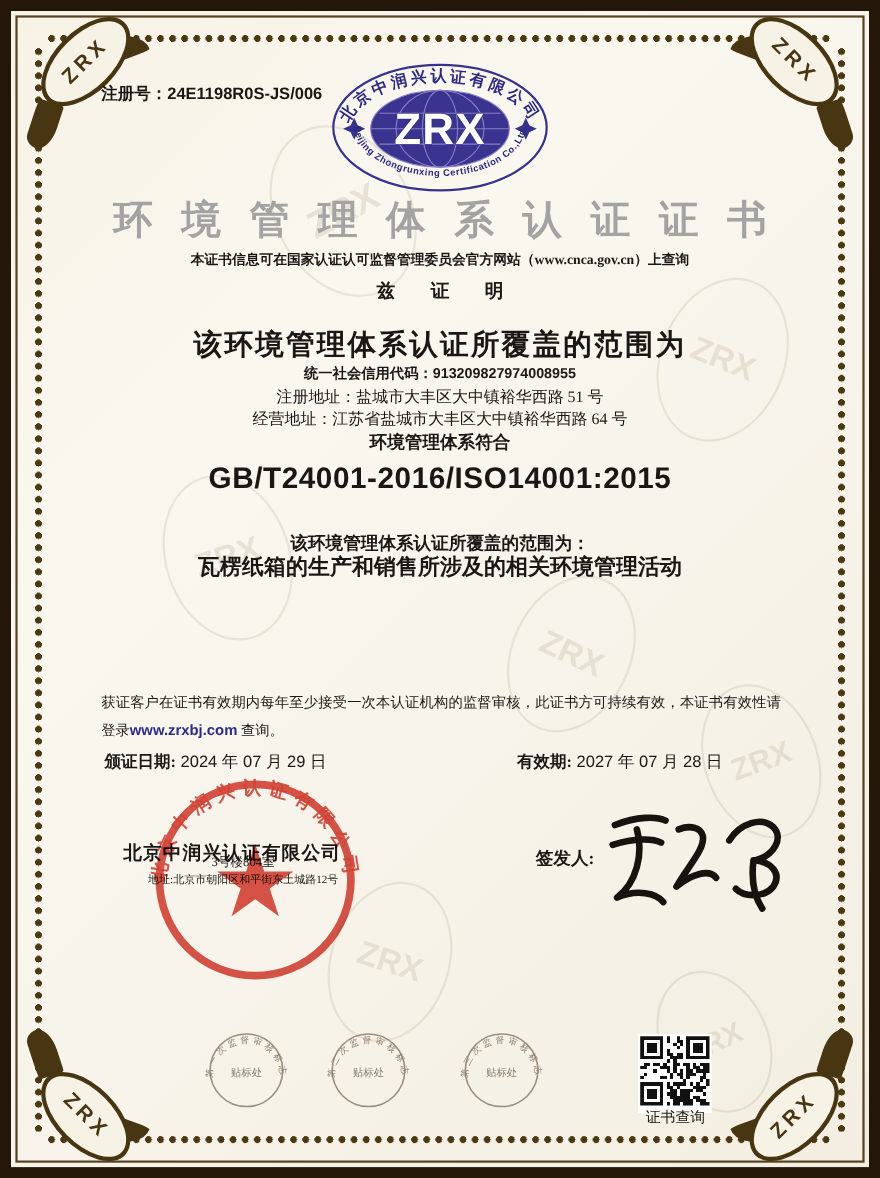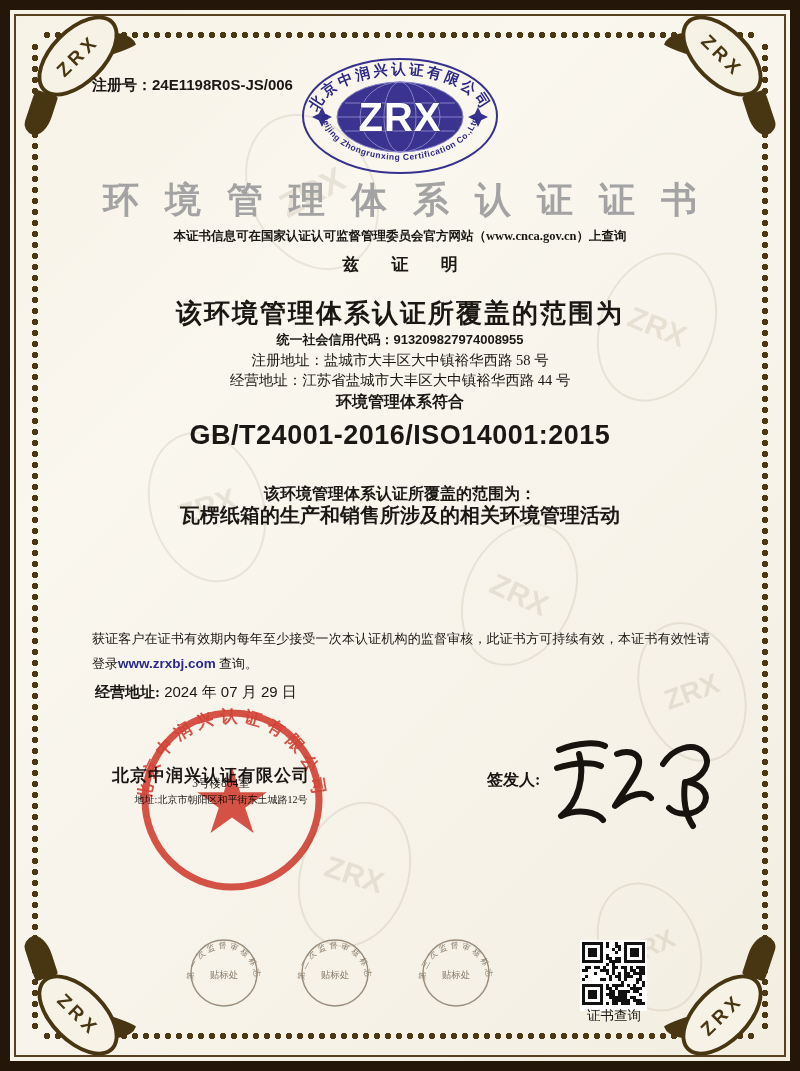--- a/index.html
+++ b/index.html
@@ -148,33 +148,34 @@
       </text>
     </svg>
   </div>
 
   <div class="abs ctr title sans">环境管理体系认证证书</div>
   <div class="abs ctr hereby">兹 证 明</div>
   <div class="abs ctr subtitle">本证书信息可在国家认证认可监督管理委员会官方网站（www.cnca.gov.cn）上查询</div>
 
   <div class="abs ctr company sans">该环境管理体系认证所覆盖的范围为</div>
   <div class="abs ctr credit sans"><span>统一社会信用代码：</span><span>913209827974008955</span></div>
-  <div class="abs ctr addr1"><span>注册地址：</span><span>盐城市大丰区大中镇裕华西路 58 号</span></div>
-  <div class="abs ctr addr2"><span>经营地址：</span><span>江苏省盐城市大丰区大中镇裕华西路 44 号</span></div>
+  <div class="abs ctr addr1"><span>注册地址：</span><span>盐城市大丰区大中镇裕华西路 51 号</span></div>
+  <div class="abs ctr addr2"><span>经营地址：</span><span>江苏省盐城市大丰区大中镇裕华西路 64 号</span></div>
 
   <div class="abs ctr conform sans">环境管理体系符合</div>
   <div class="abs ctr standard sans">GB/T24001-2016/ISO14001:2015</div>
   <div class="abs ctr scopeintro sans">该环境管理体系认证所覆盖的范围为：</div>
   <div class="abs para">
     <span>获证客户在证书有效期内每年至少接受一次本认证机构的监督审核，此证书方可持续有效，本证书有效性请登录</span><span class="url">www.zrxbj.com</span><span> 查询。</span>
   </div>
 
   <div class="abs ctr scope sans">瓦楞纸箱的生产和销售所涉及的相关环境管理活动</div>
 
-  <div class="abs daterow d-issue"><span class="lab">经营地址:</span><span class="sans"> 2024 年 07 月 29 日</span></div>
+  <div class="abs daterow d-issue"><span class="lab">颁证日期:</span><span class="sans"> 2024 年 07 月 29 日</span></div>
+  <div class="abs daterow d-exp"><span class="lab">有效期:</span><span class="sans"> 2027 年 07 月 28 日</span></div>
 
   <div class="abs issuer-name">北京中润兴认证有限公司</div>
   <div class="abs issuer-a1">地址:北京市朝阳区和平街东土城路12号</div>
   <div class="abs issuer-a2">3号楼804室</div>
 
   <div class="abs seal">
     <svg width="190" height="190" viewBox="0 0 190 190">
       <defs>
           <path id="sealArc" d="M 20,132 A 82 82 0 1 1 170,132"></path>
         </defs>

